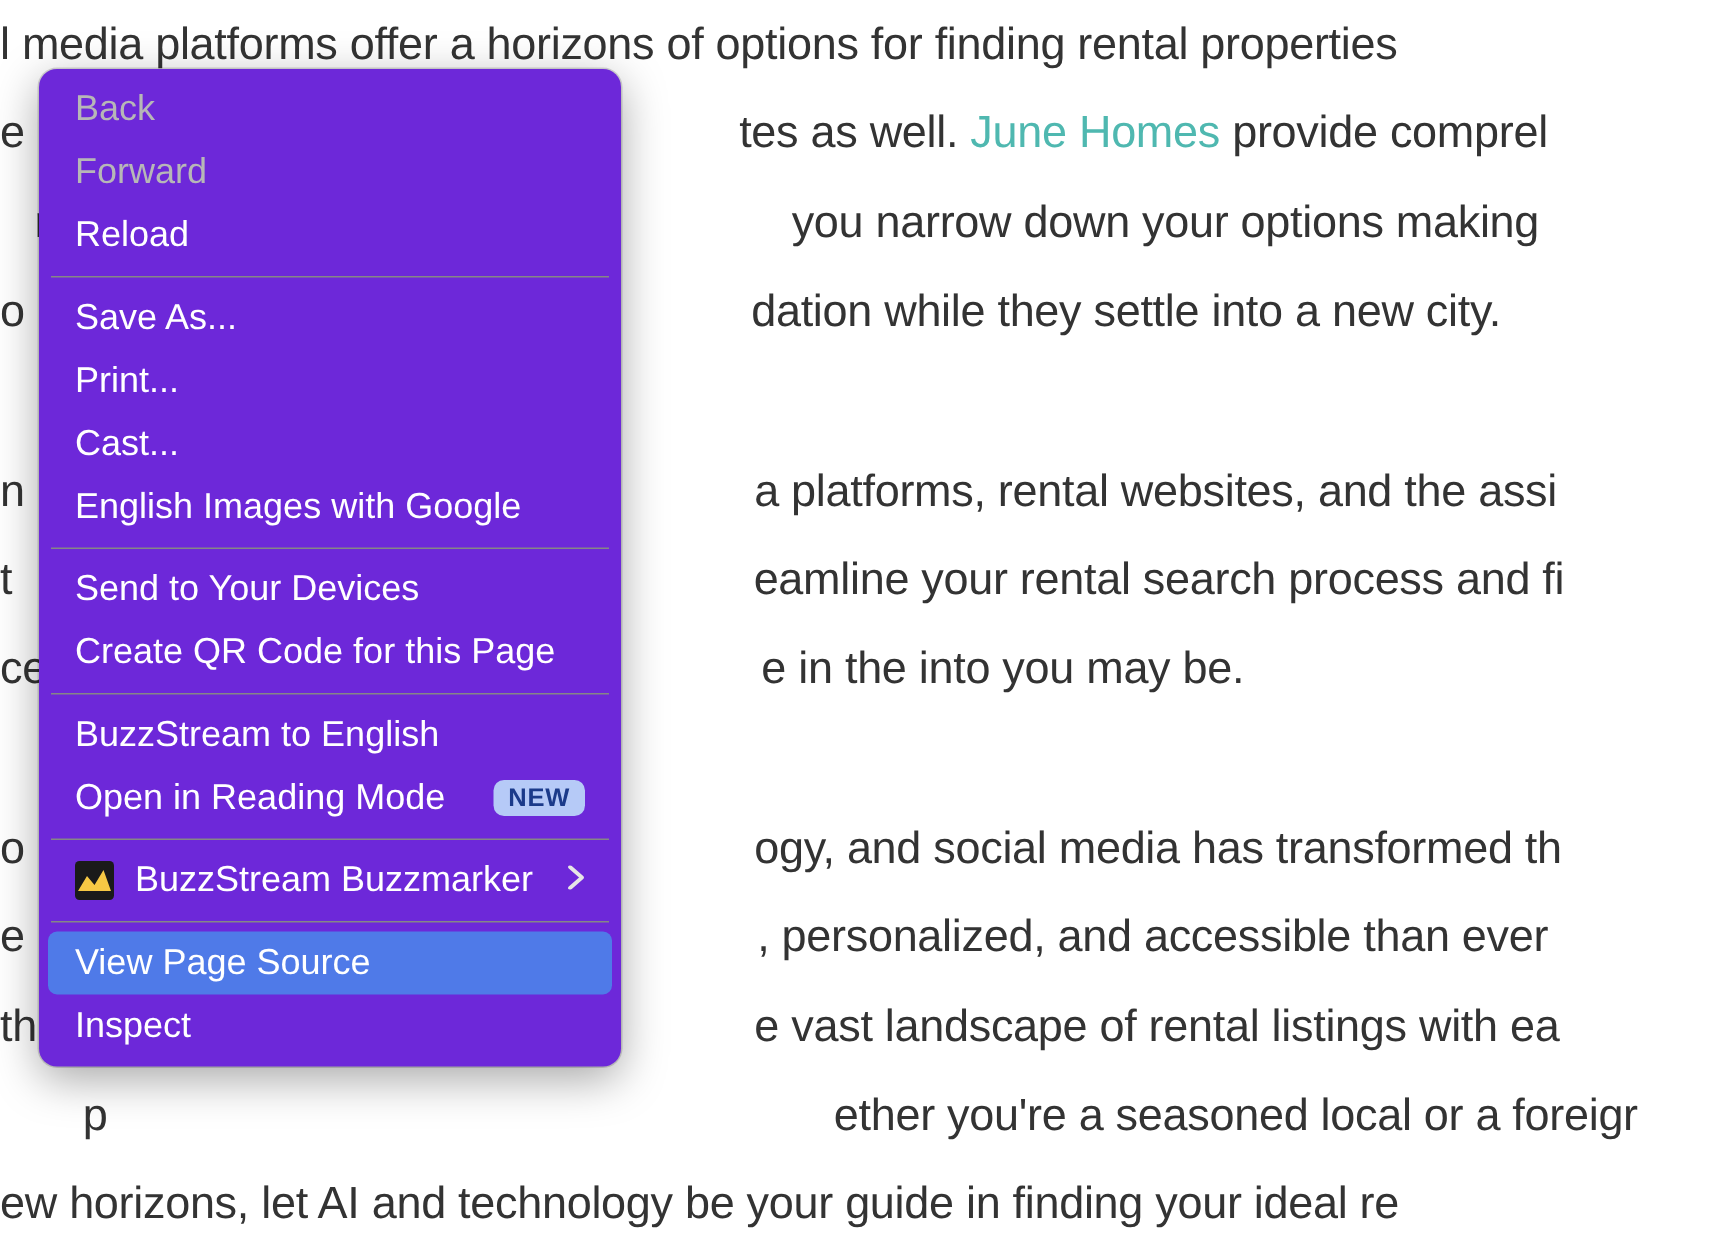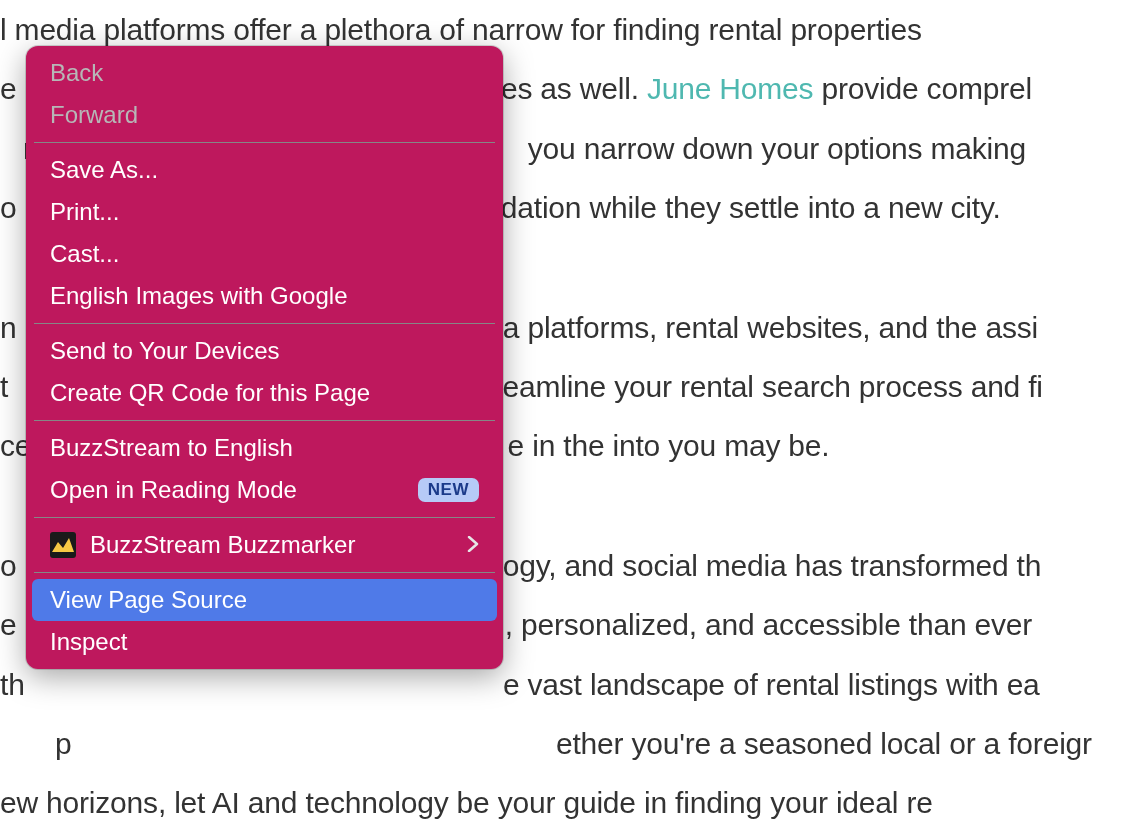--- a/index.html
+++ b/index.html
@@ -44,22 +44,22 @@
   .line10 { margin-left: -23px; }
   .line11 { margin-left: -27px; }
   .line12 { margin-left: -33px; }
   .line13 { margin-left: -19px; text-align: center; }
   .line14 { margin-left: -33px; }
 
   .context-menu {
     position: absolute;
     top: 46px;
     left: 26px;
-    width: 477px;
-    background: #be185d;
+    width: 388px;
+    background: #6d28d9;
     border-radius: 12px;
     box-shadow: 0 8px 30px rgba(0,0,0,0.35), 0 0 0 1px rgba(0,0,0,0.15);
     padding: 6px 0;
     font-size: 24px;
     color: #ffffff;
     -webkit-font-smoothing: antialiased;
   }
   .menu-item {
     display: flex;
     align-items: center;
@@ -109,21 +109,21 @@
   }
   .menu-item .ext-icon svg {
     width: 26px;
     height: 26px;
   }
 </style>
 </head>
 <body>
 
 <div class="article">
-  <p class="line1"><span>l media platforms offer a plethora of narrow for finding rental properties</span></p>
+  <p class="line1"><span>l media platforms offer a horizons of options for finding rental properties</span></p>
   <p class="line2">
     <span>e</span>
     <span style="display:inline-block;width:460px;"></span>
     <span>tes as well. </span><a class="link">June Homes</a><span> provide comprel</span>
   </p>
   <p class="line3">
     <span>n</span>
     <span style="display:inline-block;width:472px;"></span>
     <span>you narrow down your options making</span>
   </p>
@@ -171,20 +171,23 @@
   </p>
   <p class="line14"><span>ew horizons, let AI and technology be your guide in finding your ideal re</span></p>
 </div>
 
 <div class="context-menu">
   <div class="menu-item disabled">
     <span class="label">Back</span>
   </div>
   <div class="menu-item disabled">
     <span class="label">Forward</span>
+  </div>
+  <div class="menu-item">
+    <span class="label">Reload</span>
   </div>
   <div class="menu-divider"></div>
   <div class="menu-item">
     <span class="label">Save As...</span>
   </div>
   <div class="menu-item">
     <span class="label">Print...</span>
   </div>
   <div class="menu-item">
     <span class="label">Cast...</span>

